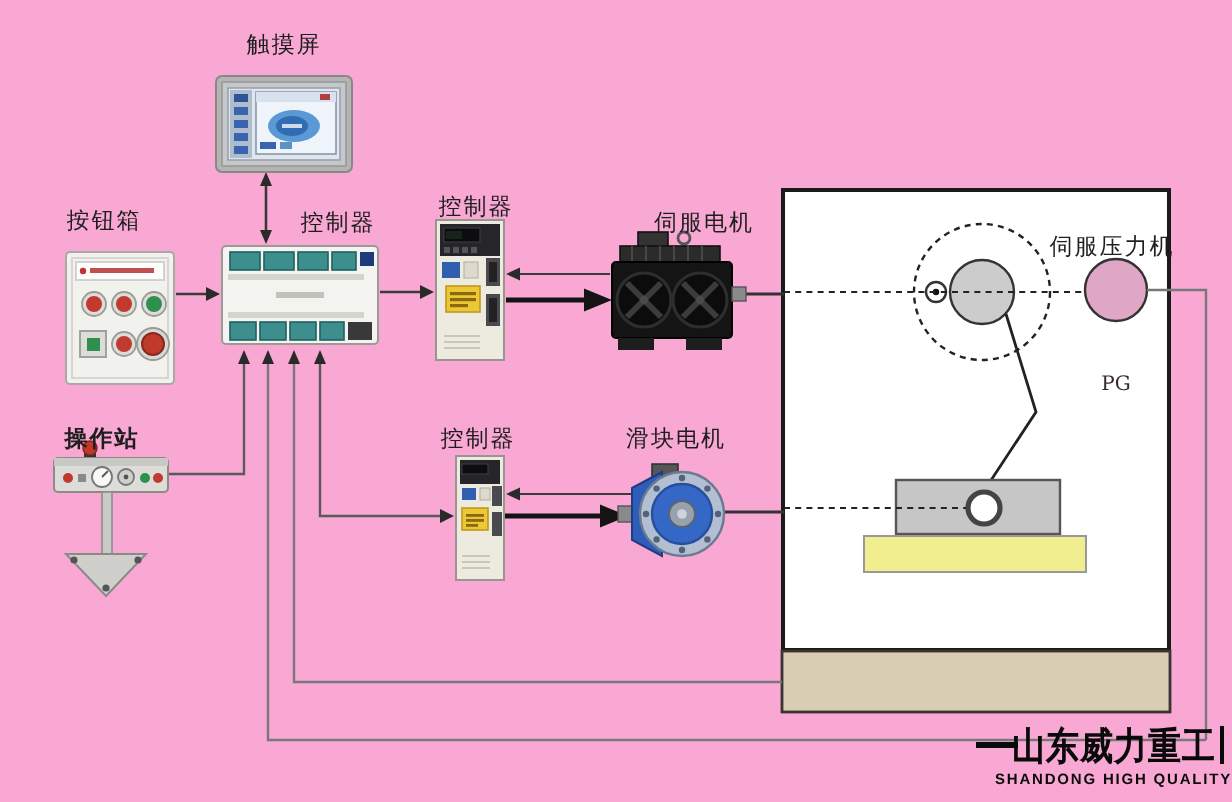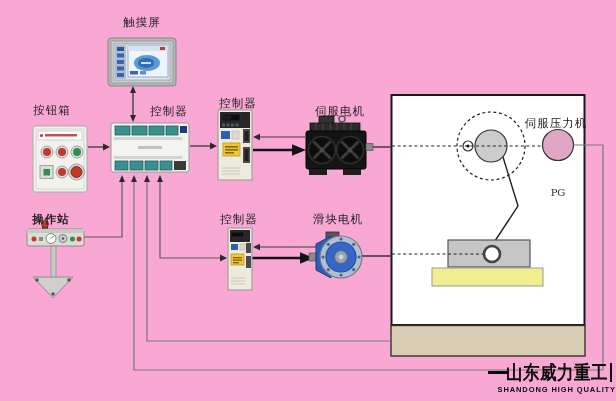--- a/index.html
+++ b/index.html
@@ -247,21 +247,21 @@
     <circle cx="37" cy="280" r="1.8" fill="#555"></circle>
     <circle cx="69" cy="280" r="1.8" fill="#555"></circle>
     <circle cx="53" cy="294" r="1.8" fill="#555"></circle>
   </g>
 </svg>
 
 <div class="lbl" style="left:142px;top:15px;">触摸屏</div>
 <div class="lbl" style="left:52px;top:103px;">按钮箱</div>
 <div class="lbl" style="left:169px;top:104px;">控制器</div>
 <div class="lbl" style="left:238px;top:96px;">控制器</div>
-<div class="lbl" style="left:340px;top:104px;">伺服电机</div>
+<div class="lbl" style="left:352px;top:104px;">伺服电机</div>
 <div class="lbl" style="left:556px;top:116px;">伺服压力机</div>
 <div class="lbl lbl-pg" style="left:558px;top:139px;">PG</div>
 <div class="lbl" style="left:239px;top:212px;">控制器</div>
 <div class="lbl" style="left:338px;top:212px;">滑块电机</div>
 <div class="lbl" style="left:51px;top:212px;font-weight:bold;">操作站</div>
 
 <div>
   <div class="logo-line"></div>
   <div class="logo-tick"></div>
   <div class="logo-cn">山东威力重工</div>

